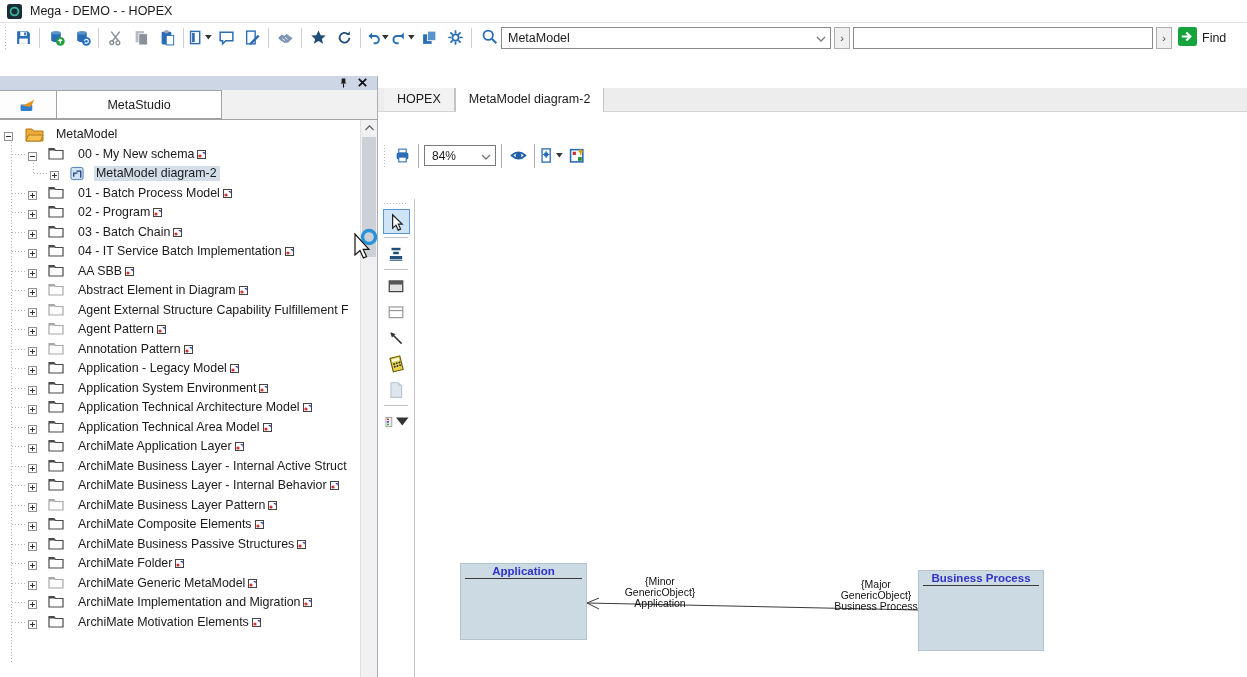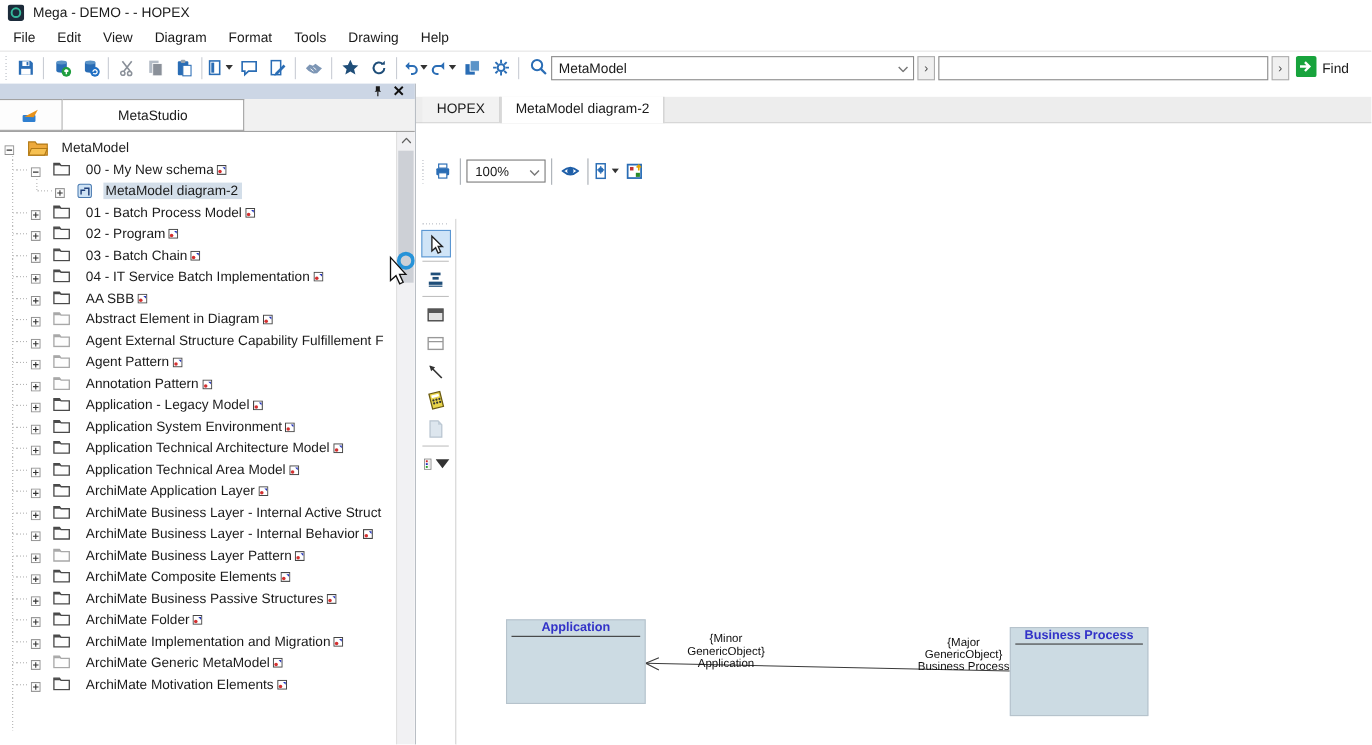--- a/index.html
+++ b/index.html
@@ -91,30 +91,20 @@
   <div class="titlebar">
     <span>
         <svg width="15" height="15" viewBox="0 0 16 16">
           <rect width="16" height="16" rx="3" fill="#1c2b3a"></rect>
           <circle cx="8" cy="8" r="4.2" fill="none" stroke="#35b89a" stroke-width="1.9"></circle>
         </svg>
       </span>
     <span>Mega - DEMO - - HOPEX</span>
   </div>
 
-  <div class="menubar">
-      <div class="menu-item">File</div>
-      <div class="menu-item">Edit</div>
-      <div class="menu-item">View</div>
-      <div class="menu-item">Diagram</div>
-      <div class="menu-item">Format</div>
-      <div class="menu-item">Tools</div>
-      <div class="menu-item">Drawing</div>
-      <div class="menu-item">Help</div>
-    </div>
 
   <div class="toolbar">
     <div class="grip-v"></div>
     <span id="tb-buttons" style="display:flex;align-items:center">
         <div class="tbtn">
           <svg viewBox="0 0 16 16">
             <path d="M2 2h10l2 2v10H2z" fill="#2a6db5"></path>
             <rect x="5" y="2.6" width="6" height="4" fill="#fff"></rect>
             <rect x="8.6" y="3.2" width="1.6" height="2.8" fill="#2a6db5"></rect>
             <rect x="4" y="9" width="8" height="5" fill="#fff"></rect>
@@ -656,41 +646,41 @@
                 </svg></span>
             </div>
             <div class="trow">
               <span class="stub" style="left:12px;width:15px"></span>
               <span class="exp" style="left:28px"><svg width="9" height="9" viewBox="0 0 9 9">
                   <rect x="0.5" y="0.5" width="8" height="8" fill="#fdfdfd" stroke="#909090"></rect>
                   <line x1="2" y1="4.5" x2="7" y2="4.5" stroke="#333"></line>
                   <line x1="4.5" y1="2" x2="4.5" y2="7" stroke="#333"></line>
                 </svg></span>
               <span class="ficon" style="left:48px"><svg width="16" height="13" viewBox="0 0 16 13">
-                  <path d="M1 12V1.5h5l1.5 2H15V12z" fill="#fdfdfd" stroke="#4a4a4a" stroke-width="1.2"></path>
-                  <path d="M1 1.5h5l1.5 2H1z" fill="#4a4a4a"></path>
-                </svg></span>
-              <span class="lbl" style="left:76px">ArchiMate Implementation and Migration<svg class="badge" width="9" height="9" viewBox="0 0 9 9">
-                  <rect x="0.5" y="0.5" width="8" height="8" fill="#fff" stroke="#444"></rect>
-                  <circle cx="3" cy="6" r="1.6" fill="#d43030"></circle>
-                  <path d="M5.3 2h2.4v2.4z" fill="#2233bb"></path>
-                </svg></span>
-            </div>
-            <div class="trow">
-              <span class="stub" style="left:12px;width:15px"></span>
-              <span class="exp" style="left:28px"><svg width="9" height="9" viewBox="0 0 9 9">
-                  <rect x="0.5" y="0.5" width="8" height="8" fill="#fdfdfd" stroke="#909090"></rect>
-                  <line x1="2" y1="4.5" x2="7" y2="4.5" stroke="#333"></line>
-                  <line x1="4.5" y1="2" x2="4.5" y2="7" stroke="#333"></line>
-                </svg></span>
-              <span class="ficon" style="left:48px"><svg width="16" height="13" viewBox="0 0 16 13">
                   <path d="M1 12V1.5h5l1.5 2H15V12z" fill="#fdfdfd" stroke="#a8a8a8" stroke-width="1.2"></path>
                   <path d="M1 1.5h5l1.5 2H1z" fill="#a8a8a8"></path>
                 </svg></span>
               <span class="lbl" style="left:76px">ArchiMate Generic MetaModel<svg class="badge" width="9" height="9" viewBox="0 0 9 9">
+                  <rect x="0.5" y="0.5" width="8" height="8" fill="#fff" stroke="#444"></rect>
+                  <circle cx="3" cy="6" r="1.6" fill="#d43030"></circle>
+                  <path d="M5.3 2h2.4v2.4z" fill="#2233bb"></path>
+                </svg></span>
+            </div>
+            <div class="trow">
+              <span class="stub" style="left:12px;width:15px"></span>
+              <span class="exp" style="left:28px"><svg width="9" height="9" viewBox="0 0 9 9">
+                  <rect x="0.5" y="0.5" width="8" height="8" fill="#fdfdfd" stroke="#909090"></rect>
+                  <line x1="2" y1="4.5" x2="7" y2="4.5" stroke="#333"></line>
+                  <line x1="4.5" y1="2" x2="4.5" y2="7" stroke="#333"></line>
+                </svg></span>
+              <span class="ficon" style="left:48px"><svg width="16" height="13" viewBox="0 0 16 13">
+                  <path d="M1 12V1.5h5l1.5 2H15V12z" fill="#fdfdfd" stroke="#4a4a4a" stroke-width="1.2"></path>
+                  <path d="M1 1.5h5l1.5 2H1z" fill="#4a4a4a"></path>
+                </svg></span>
+              <span class="lbl" style="left:76px">ArchiMate Implementation and Migration<svg class="badge" width="9" height="9" viewBox="0 0 9 9">
                   <rect x="0.5" y="0.5" width="8" height="8" fill="#fff" stroke="#444"></rect>
                   <circle cx="3" cy="6" r="1.6" fill="#d43030"></circle>
                   <path d="M5.3 2h2.4v2.4z" fill="#2233bb"></path>
                 </svg></span>
             </div>
             <div class="trow">
               <span class="stub" style="left:12px;width:15px"></span>
               <span class="exp" style="left:28px"><svg width="9" height="9" viewBox="0 0 9 9">
                   <rect x="0.5" y="0.5" width="8" height="8" fill="#fdfdfd" stroke="#909090"></rect>
                   <line x1="2" y1="4.5" x2="7" y2="4.5" stroke="#333"></line>
@@ -733,21 +723,21 @@
         <div class="grip-v"></div>
         <div class="tbtn">
             <svg viewBox="0 0 16 16">
               <rect x="2.5" y="5.5" width="11" height="6" rx="1" fill="#2a6db5"></rect>
               <rect x="4.5" y="2" width="7" height="3.5" fill="#fff" stroke="#2a6db5"></rect>
               <rect x="4.5" y="9.5" width="7" height="4.5" fill="#fff" stroke="#2a6db5"></rect>
             </svg>
           </div>
         <div class="tsep"></div>
         <div class="zoom-combo">
-          <span class="val">100%</span>
+          <span class="val">84%</span>
           <span><svg width="10" height="6" viewBox="0 0 10 6">
                 <path d="M1 1l4 4 4-4" fill="none" stroke="#777" stroke-width="1.3"></path>
               </svg></span>
         </div>
         <div class="tsep"></div>
         <div class="tbtn">
             <svg viewBox="0 0 16 16">
               <path d="M1.5 8Q8 2.2 14.5 8 8 13.8 1.5 8z" fill="none" stroke="#1f5fa8" stroke-width="1.6"></path>
               <circle cx="8" cy="8" r="2.7" fill="#1f5fa8"></circle>
             </svg>

